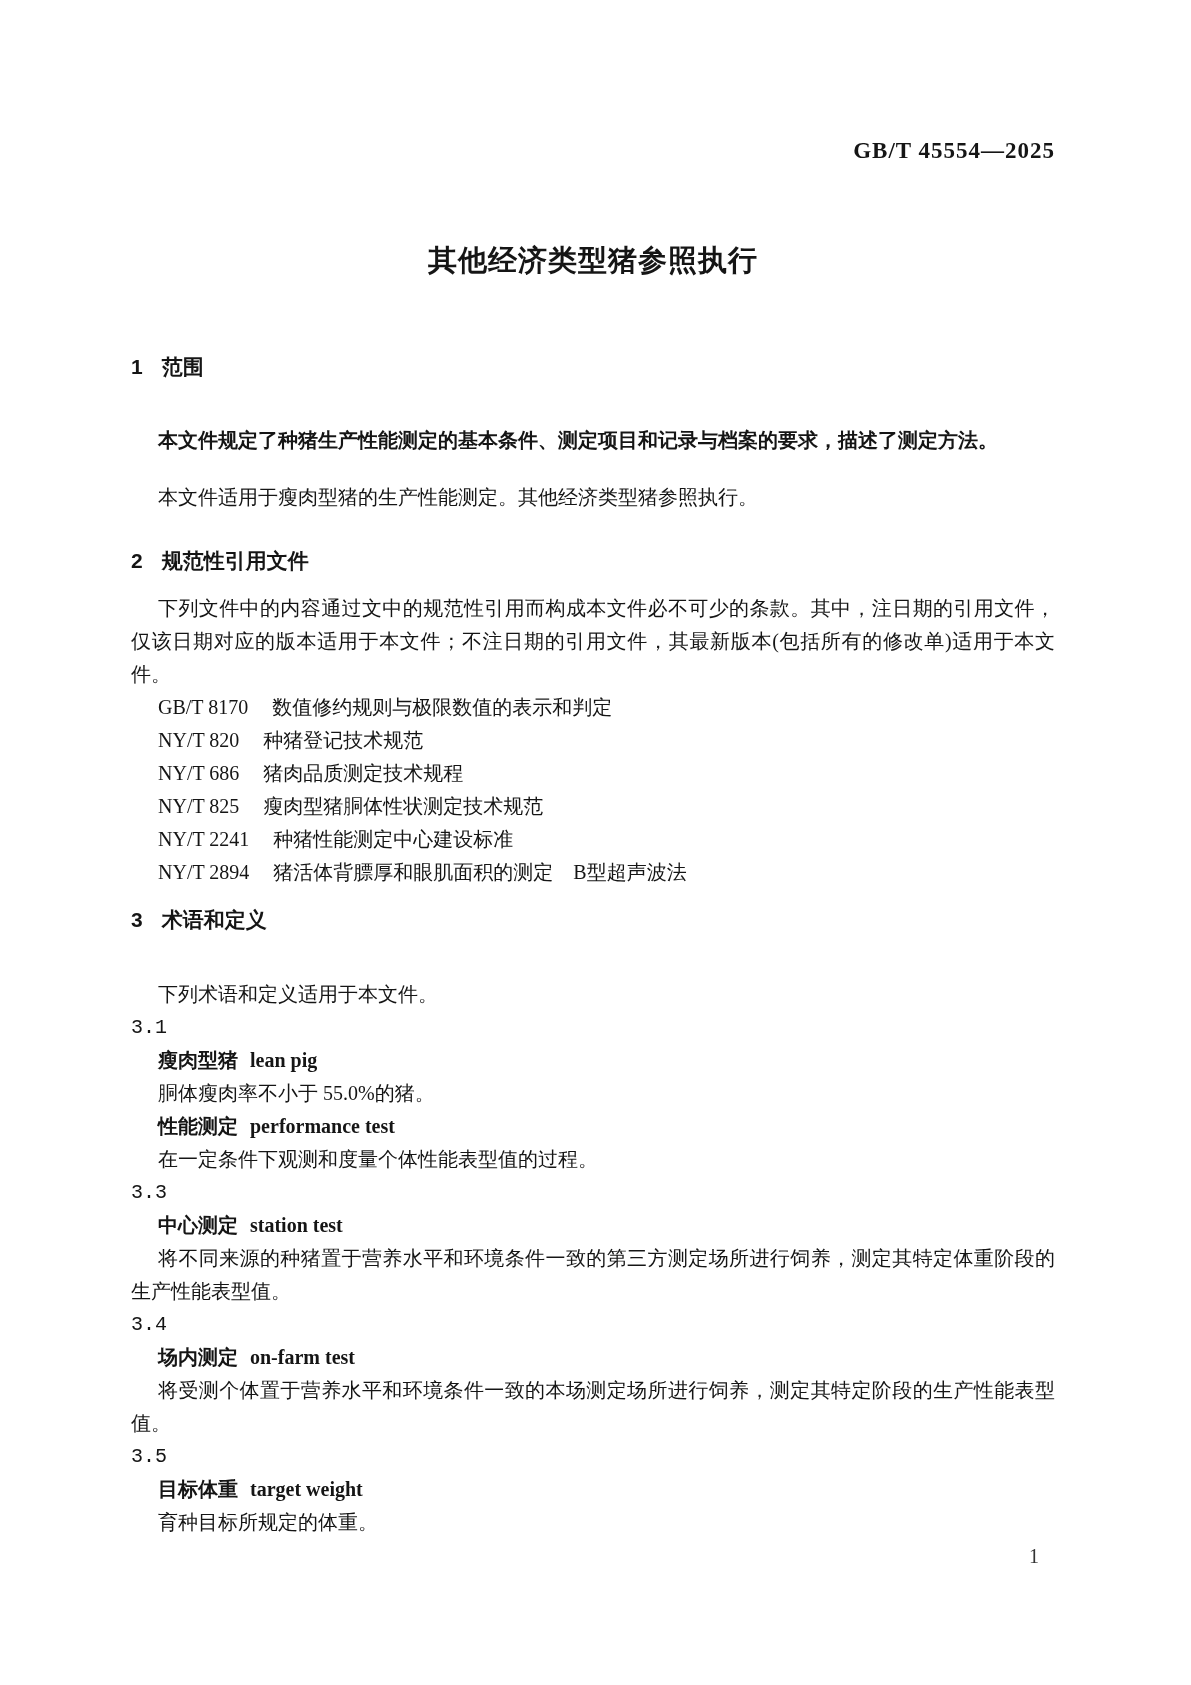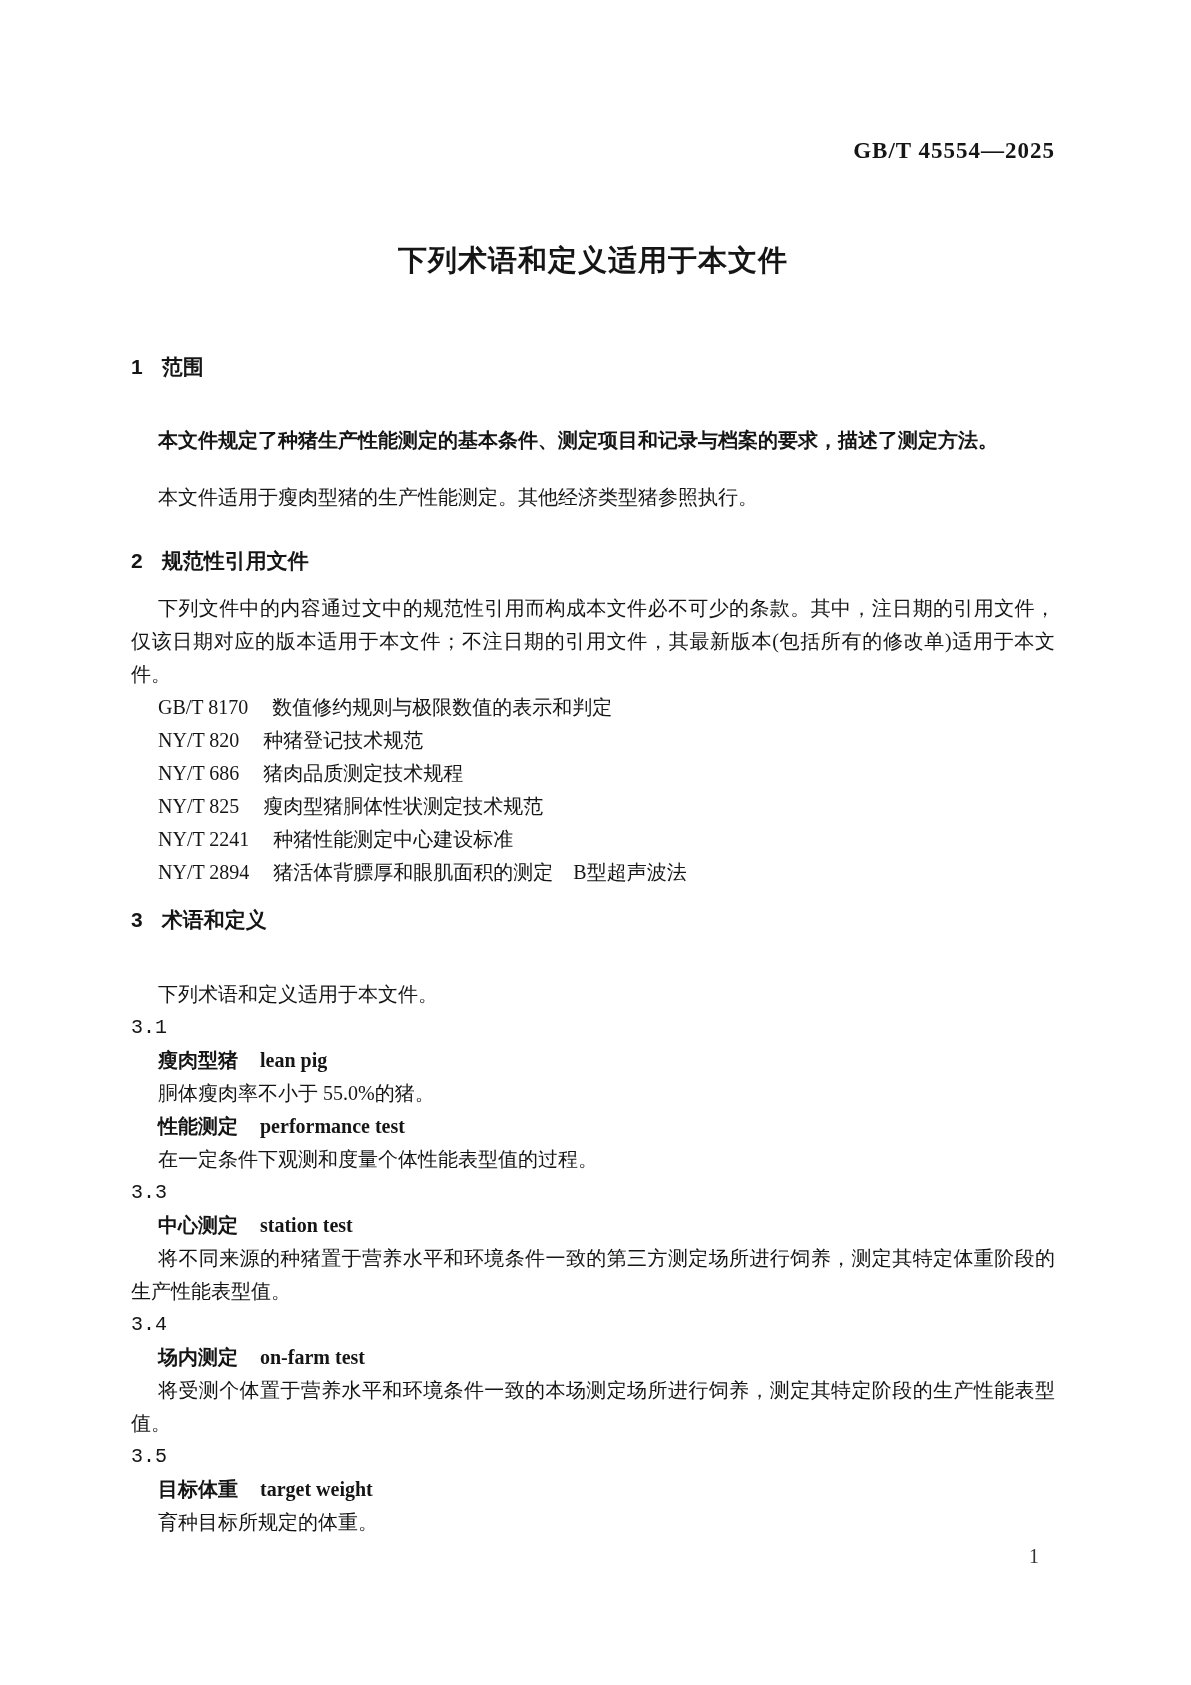--- a/index.html
+++ b/index.html
@@ -79,21 +79,21 @@
     line-height: 33px;
     padding-left: 27px;
   }
   .term-zh {
     font-family: "Liberation Sans", "DejaVu Sans", sans-serif;
     font-weight: bold;
   }
   .term-en {
     font-family: "Liberation Serif", "DejaVu Serif", serif;
     font-weight: bold;
-    margin-left: 22px;
+    margin-left: 12px;
   }
   .term-def {
     font-size: 20px;
     line-height: 33px;
     text-indent: 27px;
     text-align: justify;
   }
   
   .page-number {
     position: absolute;
@@ -105,21 +105,21 @@
   }
 </style>
 </head>
 <body>
 
 <div class="page">
   <div class="content">
 
     <div class="doc-number">GB/T 45554—2025</div>
 
-    <div class="doc-title">下列术语和定义适用于本文件</div>
+    <div class="doc-title">其他经济类型猪参照执行</div>
 
     <div class="sec-heading sh-1">
       <span class="sec-num">1</span><span>范围</span>
     </div>
     <p class="para p-first">本文件规定了种猪生产性能测定的基本条件、测定项目和记录与档案的要求，描述了测定方法。</p>
     <p class="para">本文件适用于瘦肉型猪的生产性能测定。其他经济类型猪参照执行。</p>
 
     <div class="sec-heading sh-2">
       <span class="sec-num">2</span><span>规范性引用文件</span>
     </div>

